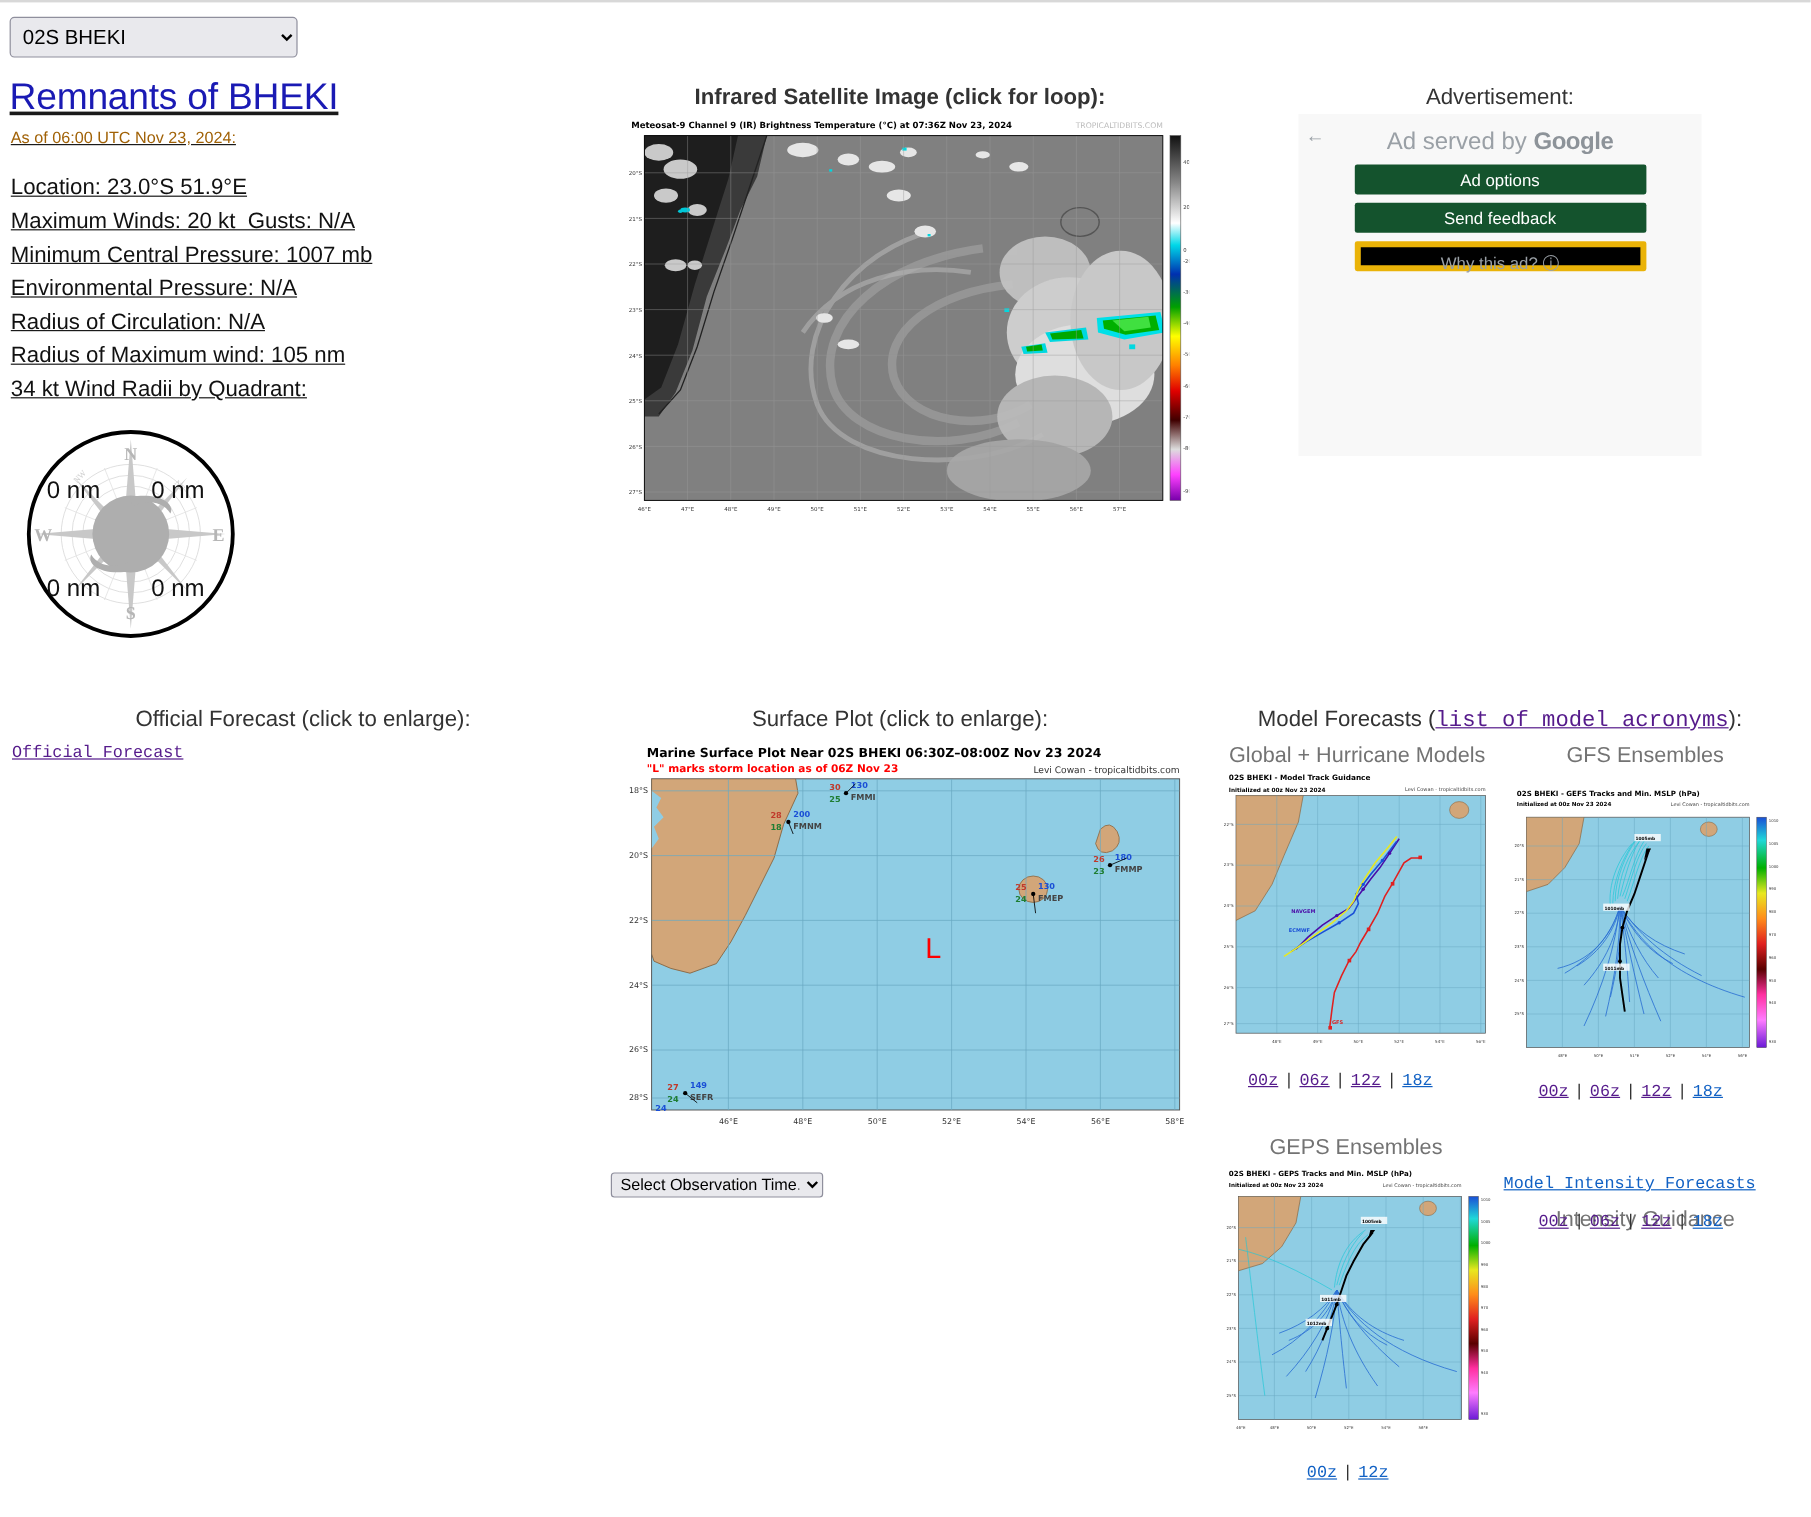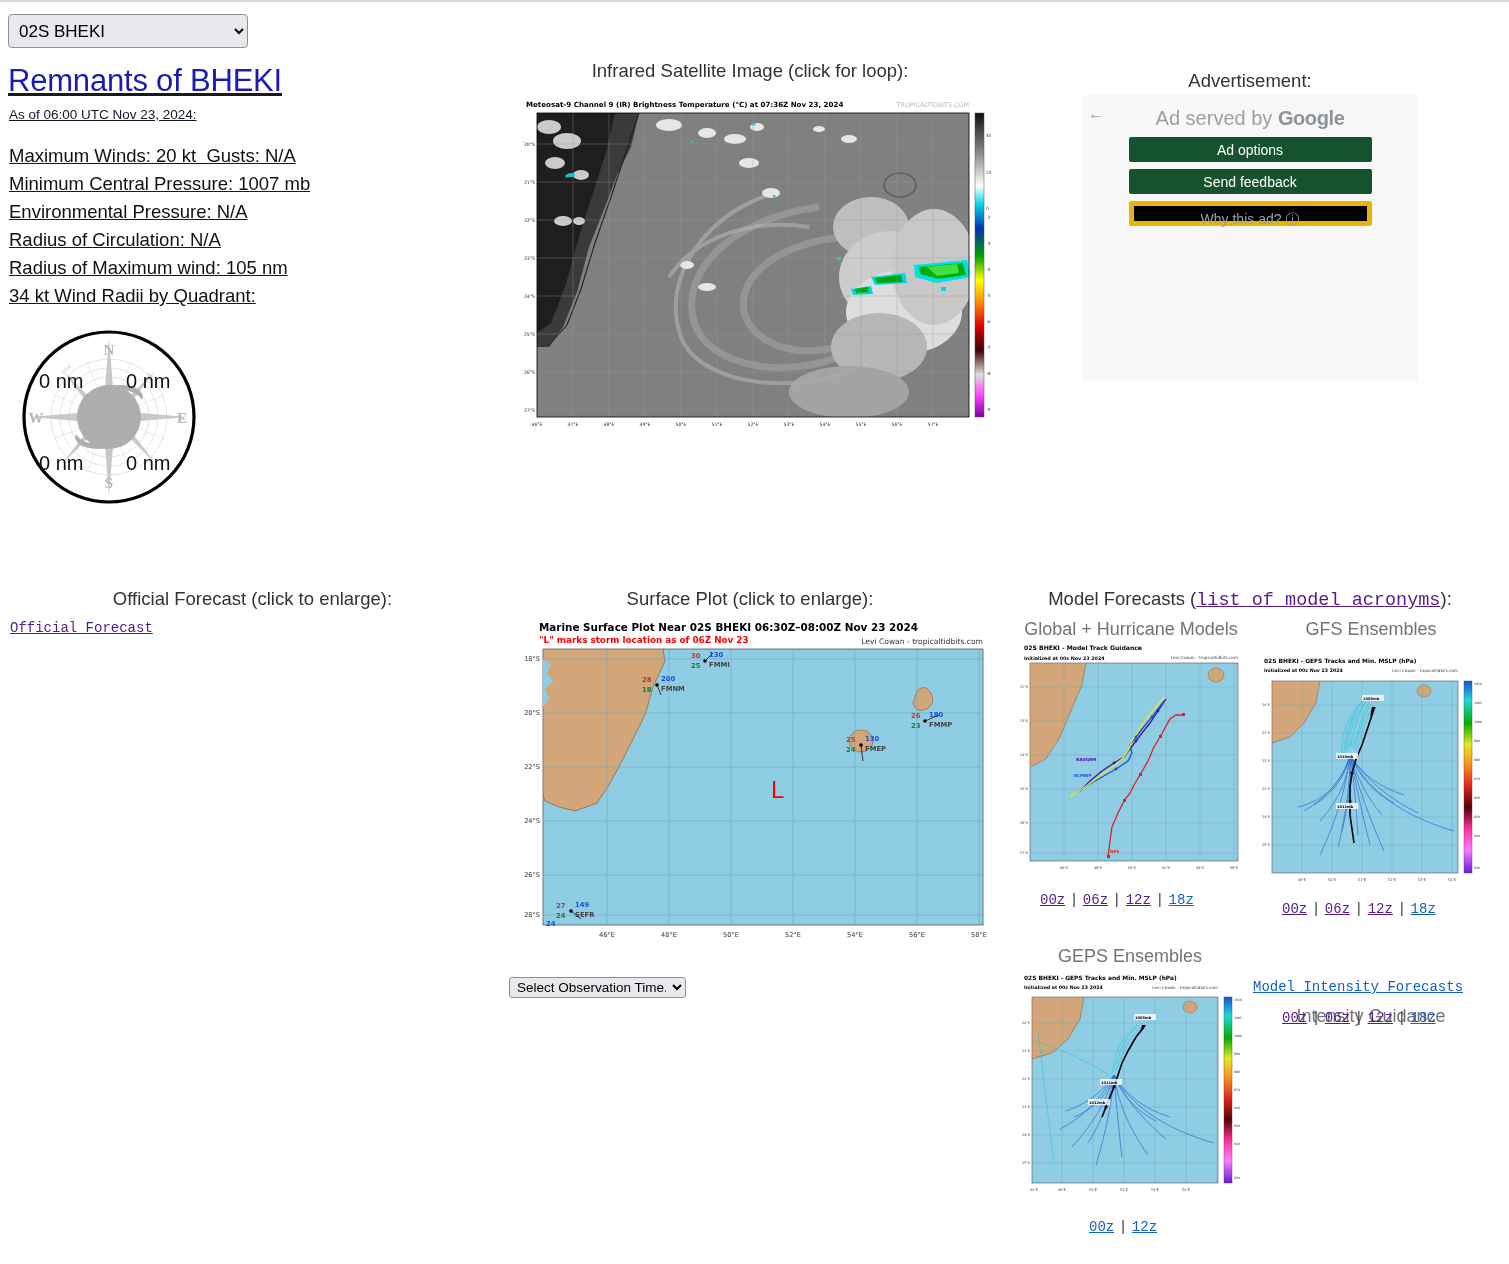--- a/index.html
+++ b/index.html
@@ -25,21 +25,21 @@
     background:#e9e9ed;
     border:1px solid #8f8f9d;
     border-radius:4px;
     color:#000;
   }
   #page-title {
     margin:16px 0 0 8px;
     font-size:31px; font-weight:400; color:#1a1ab4;
     letter-spacing:-0.2px; line-height:1.1;
   }
-  #asof { margin:9px 0 0 9px; font-size:13.5px; color:#0f172a; }
+  #asof { margin:9px 0 0 9px; font-size:13.5px; color:#a16207; }
   #stats { margin:20px 0 0 9px; font-size:18.5px; line-height:28px; color:#111; }
   #stats div { white-space:pre; }
 
   
   #compass-wrap { margin:20px 0 0 14px; width:190px; height:175px; position:relative; }
   .quad-label { position:absolute; font-size:20px; color:#111; }
 
   
   .sec-head {
     position:absolute;
@@ -95,20 +95,21 @@
 <div id="left-col">
 
   <select id="storm-select">
     <option>02S BHEKI</option>
   </select>
 
   <h1 id="page-title">Remnants of BHEKI</h1>
   <div id="asof">As of 06:00 UTC Nov 23, 2024:</div>
 
   <div id="stats">
+    <div>Location: 23.0°S 51.9°E</div>
     <div>Maximum Winds: 20 kt  Gusts: N/A</div>
     <div>Minimum Central Pressure: 1007 mb</div>
     <div>Environmental Pressure: N/A</div>
     <div>Radius of Circulation: N/A</div>
     <div>Radius of Maximum wind: 105 nm</div>
     <div>34 kt Wind Radii by Quadrant:</div>
   </div>
 
   
   <div id="compass-wrap">
@@ -156,21 +157,21 @@
       <text x="50" y="45" font-family="'Liberation Serif',serif" font-size="7" fill="#cfcfcf" transform="rotate(-45 50 45)">NW</text>
       <text x="131" y="45" font-family="'Liberation Serif',serif" font-size="7" fill="#cfcfcf" transform="rotate(45 131 45)">NE</text>
     </svg>
     <span class="quad-label" style="left:112px; top:40px;">0 nm</span>
     <span class="quad-label" style="left:25px; top:40px;">0 nm</span>
     <span class="quad-label" style="left:112px; top:122px;">0 nm</span>
     <span class="quad-label" style="left:25px; top:122px;">0 nm</span>
   </div>
 </div>
 
-<div class="sec-head" style="left:505px; top:60px; width:490px;">Infrared Satellite Image (click for loop):</div>
+<div class="sec-head" style="left:505px; top:70px; width:490px;font-weight:bold;">Infrared Satellite Image (click for loop):</div>
 
 <svg id="sat-img" viewBox="0 0 472 343">
   <defs>
     <linearGradient id="cbg" x1="0" y1="0" x2="0" y2="1">
       <stop offset="0" stop-color="#111"></stop>
         <stop offset="0.13" stop-color="#888"></stop>
       <stop offset="0.24" stop-color="#fff"></stop>
         <stop offset="0.30" stop-color="#00d8e8"></stop>
       <stop offset="0.38" stop-color="#0030b0"></stop>
         <stop offset="0.47" stop-color="#00a000"></stop>

